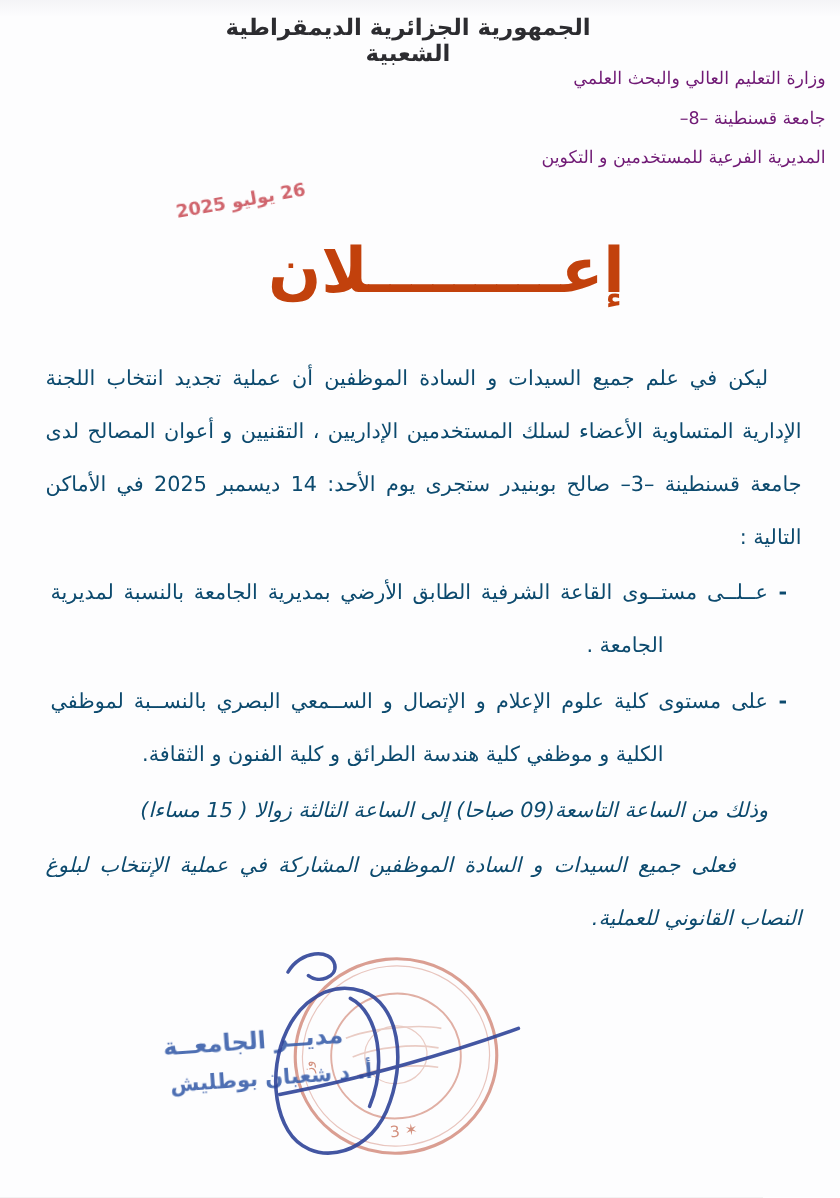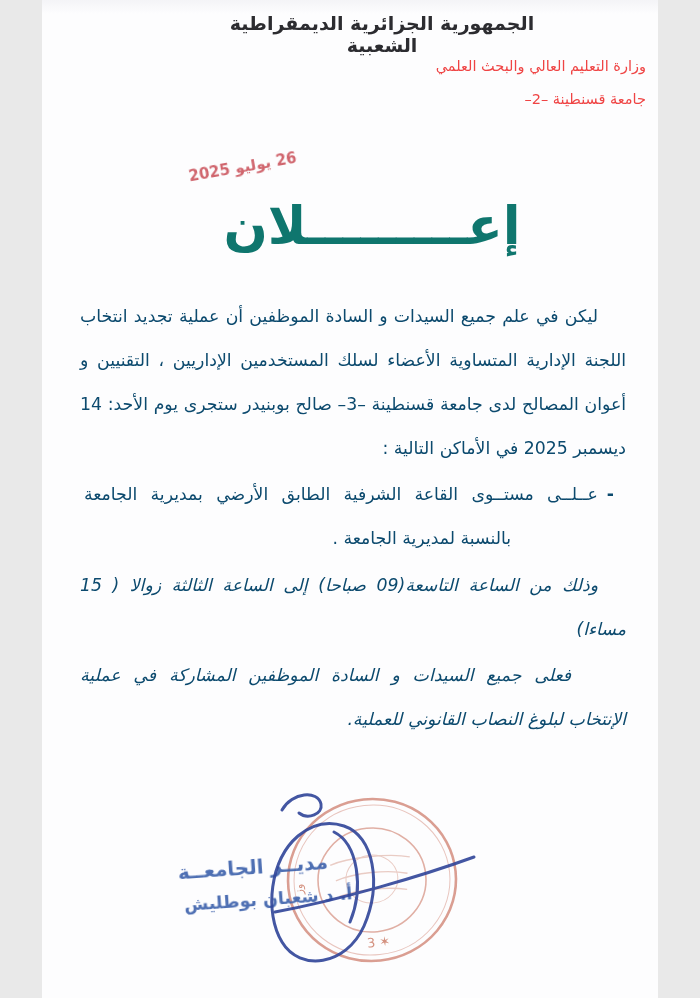--- a/index.html
+++ b/index.html
@@ -1,42 +1,42 @@
 <!DOCTYPE html>
 <html lang="ar" dir="rtl"><head>
 <meta charset="utf-8">
 <style>
   html,body{margin:0;padding:0;background:#e9e9e9;}
   .page{
-    position:relative;width:616px;height:998px;margin:0 auto;
+    position:relative;width:700px;height:998px;margin:0 auto;
     background:#fdfdfe;overflow:hidden;
     font-family:"DejaVu Sans",sans-serif;color:#26262a;
   }
   .page::before{
     content:"";position:absolute;top:0;left:0;right:0;height:14px;
     background:linear-gradient(180deg,rgba(180,180,195,.12),rgba(0,0,0,0));
     pointer-events:none;
   }
   .republic{
     position:absolute;top:12px;left:150px;width:380px;
     text-align:center;font-size:19px;font-weight:bold;color:#2c2c30;
   }
   .ministry{
     position:absolute;top:50px;right:12px;text-align:right;direction:rtl;
-    font-size:14.5px;line-height:33px;color:#ef4444;
+    font-size:14.5px;line-height:33px;color:#701a75;
   }
   .date-stamp{
     position:absolute;left:146px;top:158px;direction:rtl;
     font-size:15px;font-weight:bold;letter-spacing:2px;
     color:#c5404a;opacity:.8;transform:rotate(-10deg);
     filter:blur(.3px);white-space:nowrap;
   }
   .big-title{
     position:absolute;top:196px;left:0;right:0;text-align:center;
-    font-size:52px;font-weight:bold;color:#0f766e;letter-spacing:1px;padding-left:44px;
+    font-size:52px;font-weight:bold;color:#c2410c;letter-spacing:1px;padding-left:44px;
   }
   .body-text{
     position:absolute;top:294px;right:32px;left:38px;direction:rtl;
     font-size:17.3px;line-height:44px;text-align:justify;color:#0c4a6e;
   }
   .body-text p{margin:0;}
   p.intro{text-indent:28px;}
   ul.places{list-style:none;margin:2px 12px 0 4px;padding:0;}
   ul.places li{padding-right:103px;text-indent:-103px;margin-bottom:3px;text-align:justify;}
   ul.places .marker{margin-left:9px;font-weight:bold;}
@@ -57,32 +57,36 @@
 </style>
 </head>
 <body>
 
 <div class="page">
 
   <div class="republic">الجمهورية الجزائرية الديمقراطية الشعبية</div>
 
   <div class="ministry">
     <div>وزارة التعليم العالي والبحث العلمي</div>
-    <div>جامعة قسنطينة –2–</div>
+    <div>جامعة قسنطينة –8–</div>
+    <div>المديرية الفرعية للمستخدمين و التكوين</div>
   </div>
 
   <div class="date-stamp">26 يوليو 2025</div>
 
   <div class="big-title">إعـــــــــلان</div>
 
   <div class="body-text">
     <p class="intro">ليكن في علم جميع السيدات و السادة الموظفين أن عملية تجديد انتخاب اللجنة الإدارية المتساوية الأعضاء لسلك المستخدمين الإداريين ، التقنيين و أعوان المصالح لدى جامعة قسنطينة –3– صالح بوبنيدر ستجرى يوم الأحد: 14 ديسمبر 2025 في الأماكن التالية :</p>
     <ul class="places">
       <li>
         <span class="marker">-</span><span>عــلــى مستــوى القاعة الشرفية الطابق الأرضي بمديرية الجامعة بالنسبة لمديرية الجامعة .</span>
+      </li>
+      <li>
+        <span class="marker">-</span><span>على مستوى كلية علوم الإعلام و الإتصال و الســمعي البصري بالنســبة لموظفي الكلية و موظفي كلية هندسة الطرائق و كلية الفنون و الثقافة.</span>
       </li>
     </ul>
     <p class="time-line">وذلك من الساعة التاسعة(09 صباحا) إلى الساعة الثالثة زوالا ( 15 مساءا)</p>
     <p class="closing">فعلى جميع السيدات و السادة الموظفين المشاركة في عملية الإنتخاب لبلوغ النصاب القانوني للعملية.</p>
   </div>
 
   <svg class="round-stamp" viewBox="0 0 184 174">
     <ellipse cx="92" cy="87" rx="84" ry="81" fill="none" stroke="#cd7a68" stroke-width="2.6" opacity=".85"></ellipse>
     <ellipse cx="92" cy="87" rx="78" ry="75" fill="none" stroke="#cd7a68" stroke-width="1" opacity=".5"></ellipse>
     <ellipse cx="92" cy="87" rx="54" ry="52" fill="none" stroke="#cd7a68" stroke-width="1.6" opacity=".7"></ellipse>

